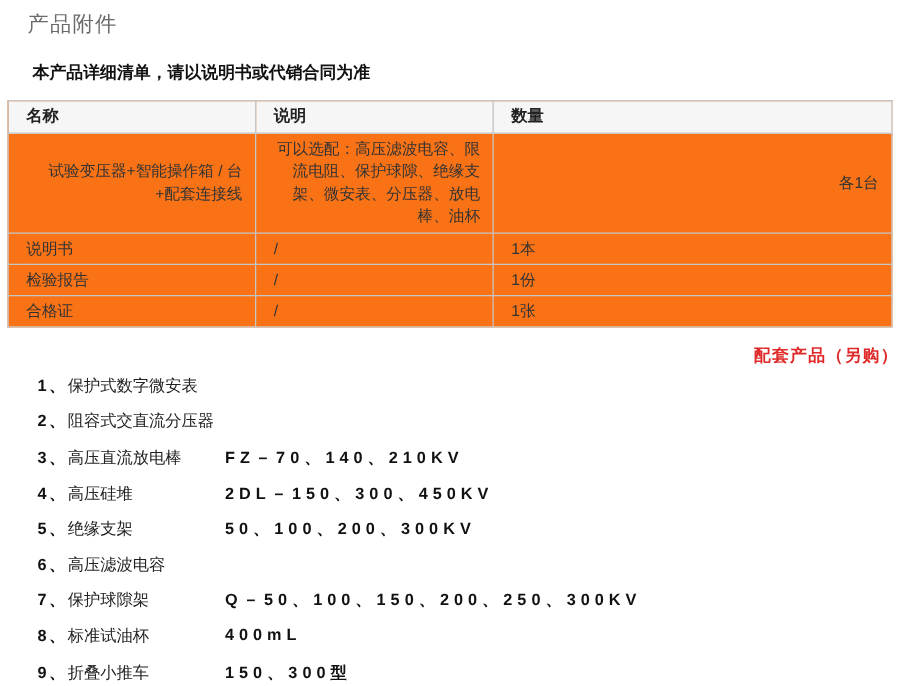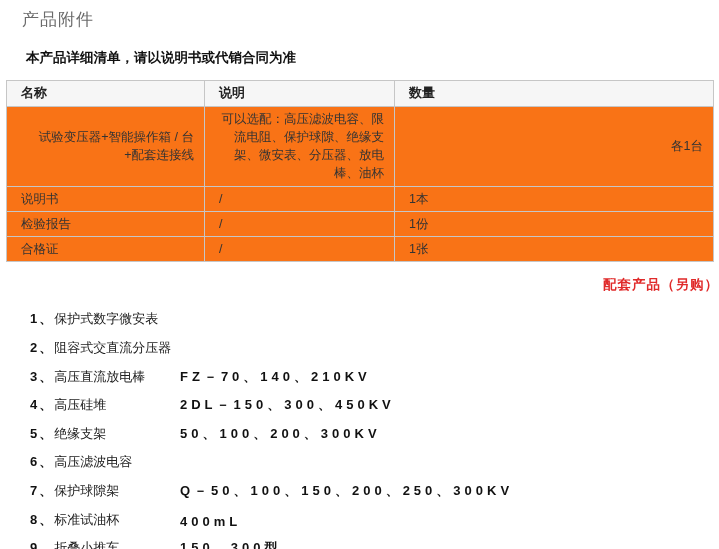--- a/index.html
+++ b/index.html
@@ -68,21 +68,21 @@
     letter-spacing: 1px;
   }
   .accessories-list {
     margin: 6px 0 0 0;
     padding: 0 0 0 30px;
     list-style: none;
   }
   .accessories-list li {
     height: 28.6px;
     display: flex;
-    align-items: flex-end;
+    align-items: flex-start;
     font-size: 13px;
     color: #111111;
     white-space: nowrap;
   }
   .item-label {
     display: inline-block;
     min-width: 150px;
   }
   .item-num {
     font-weight: bold;

